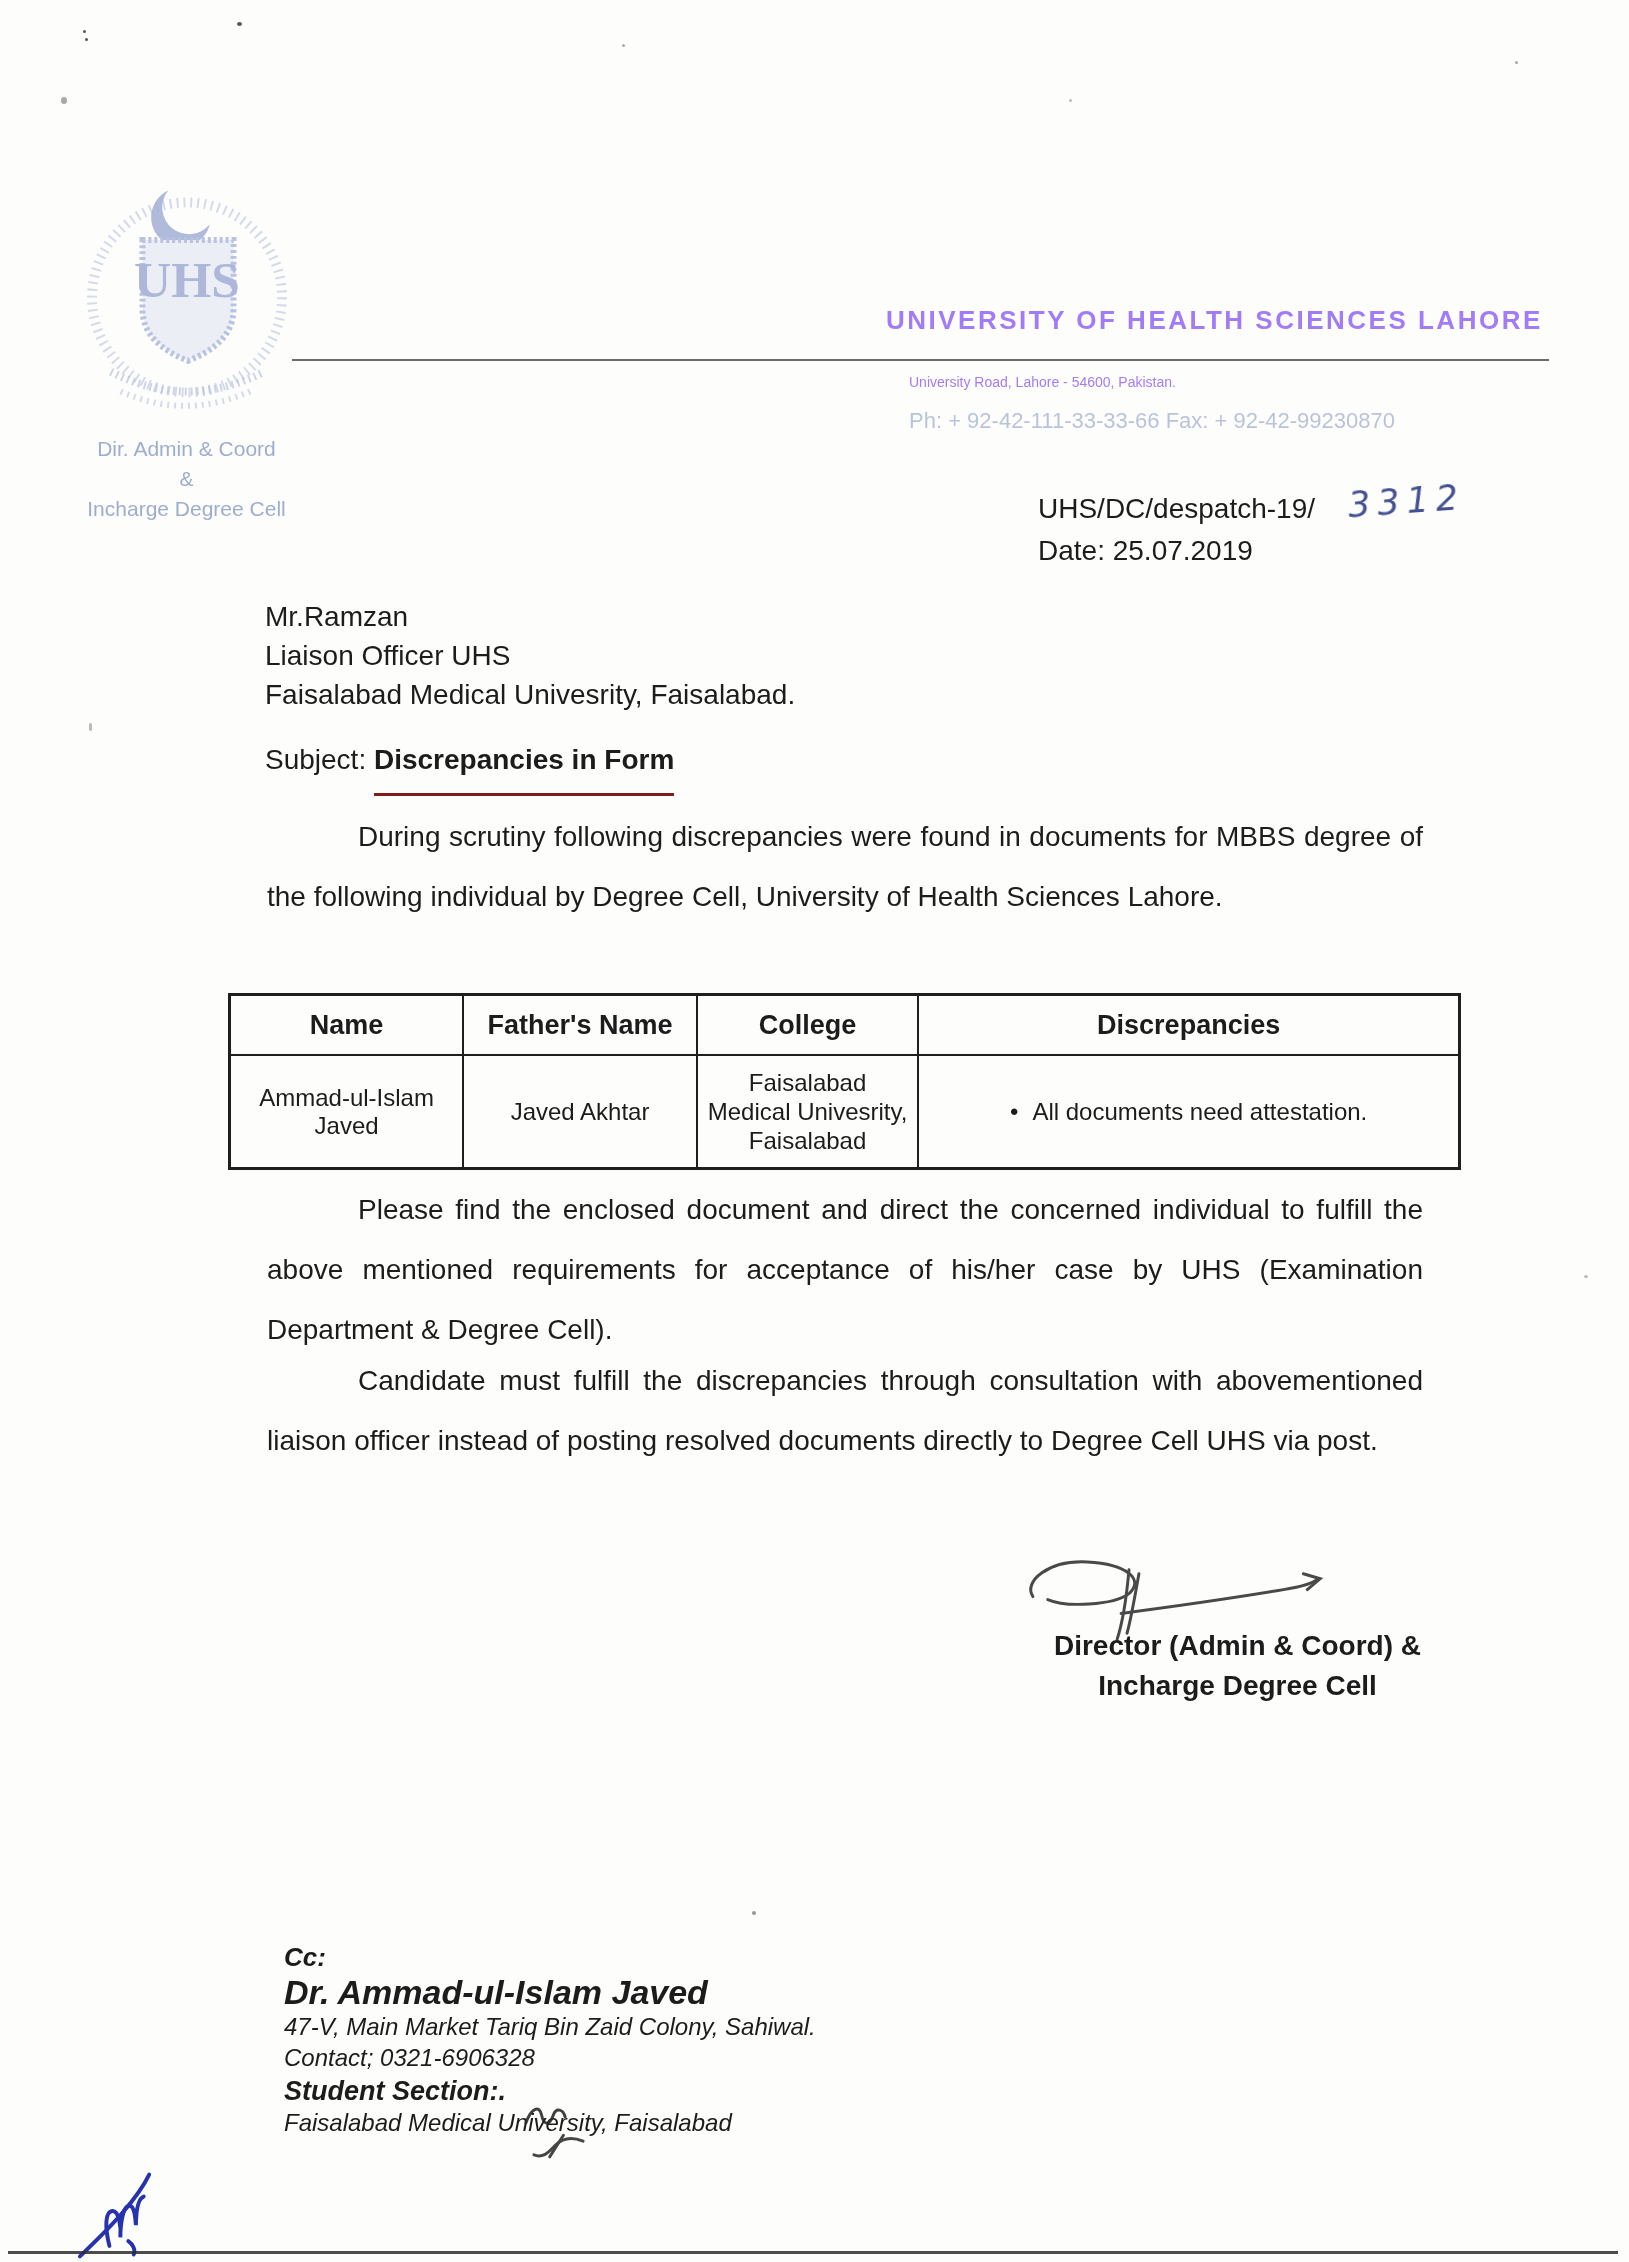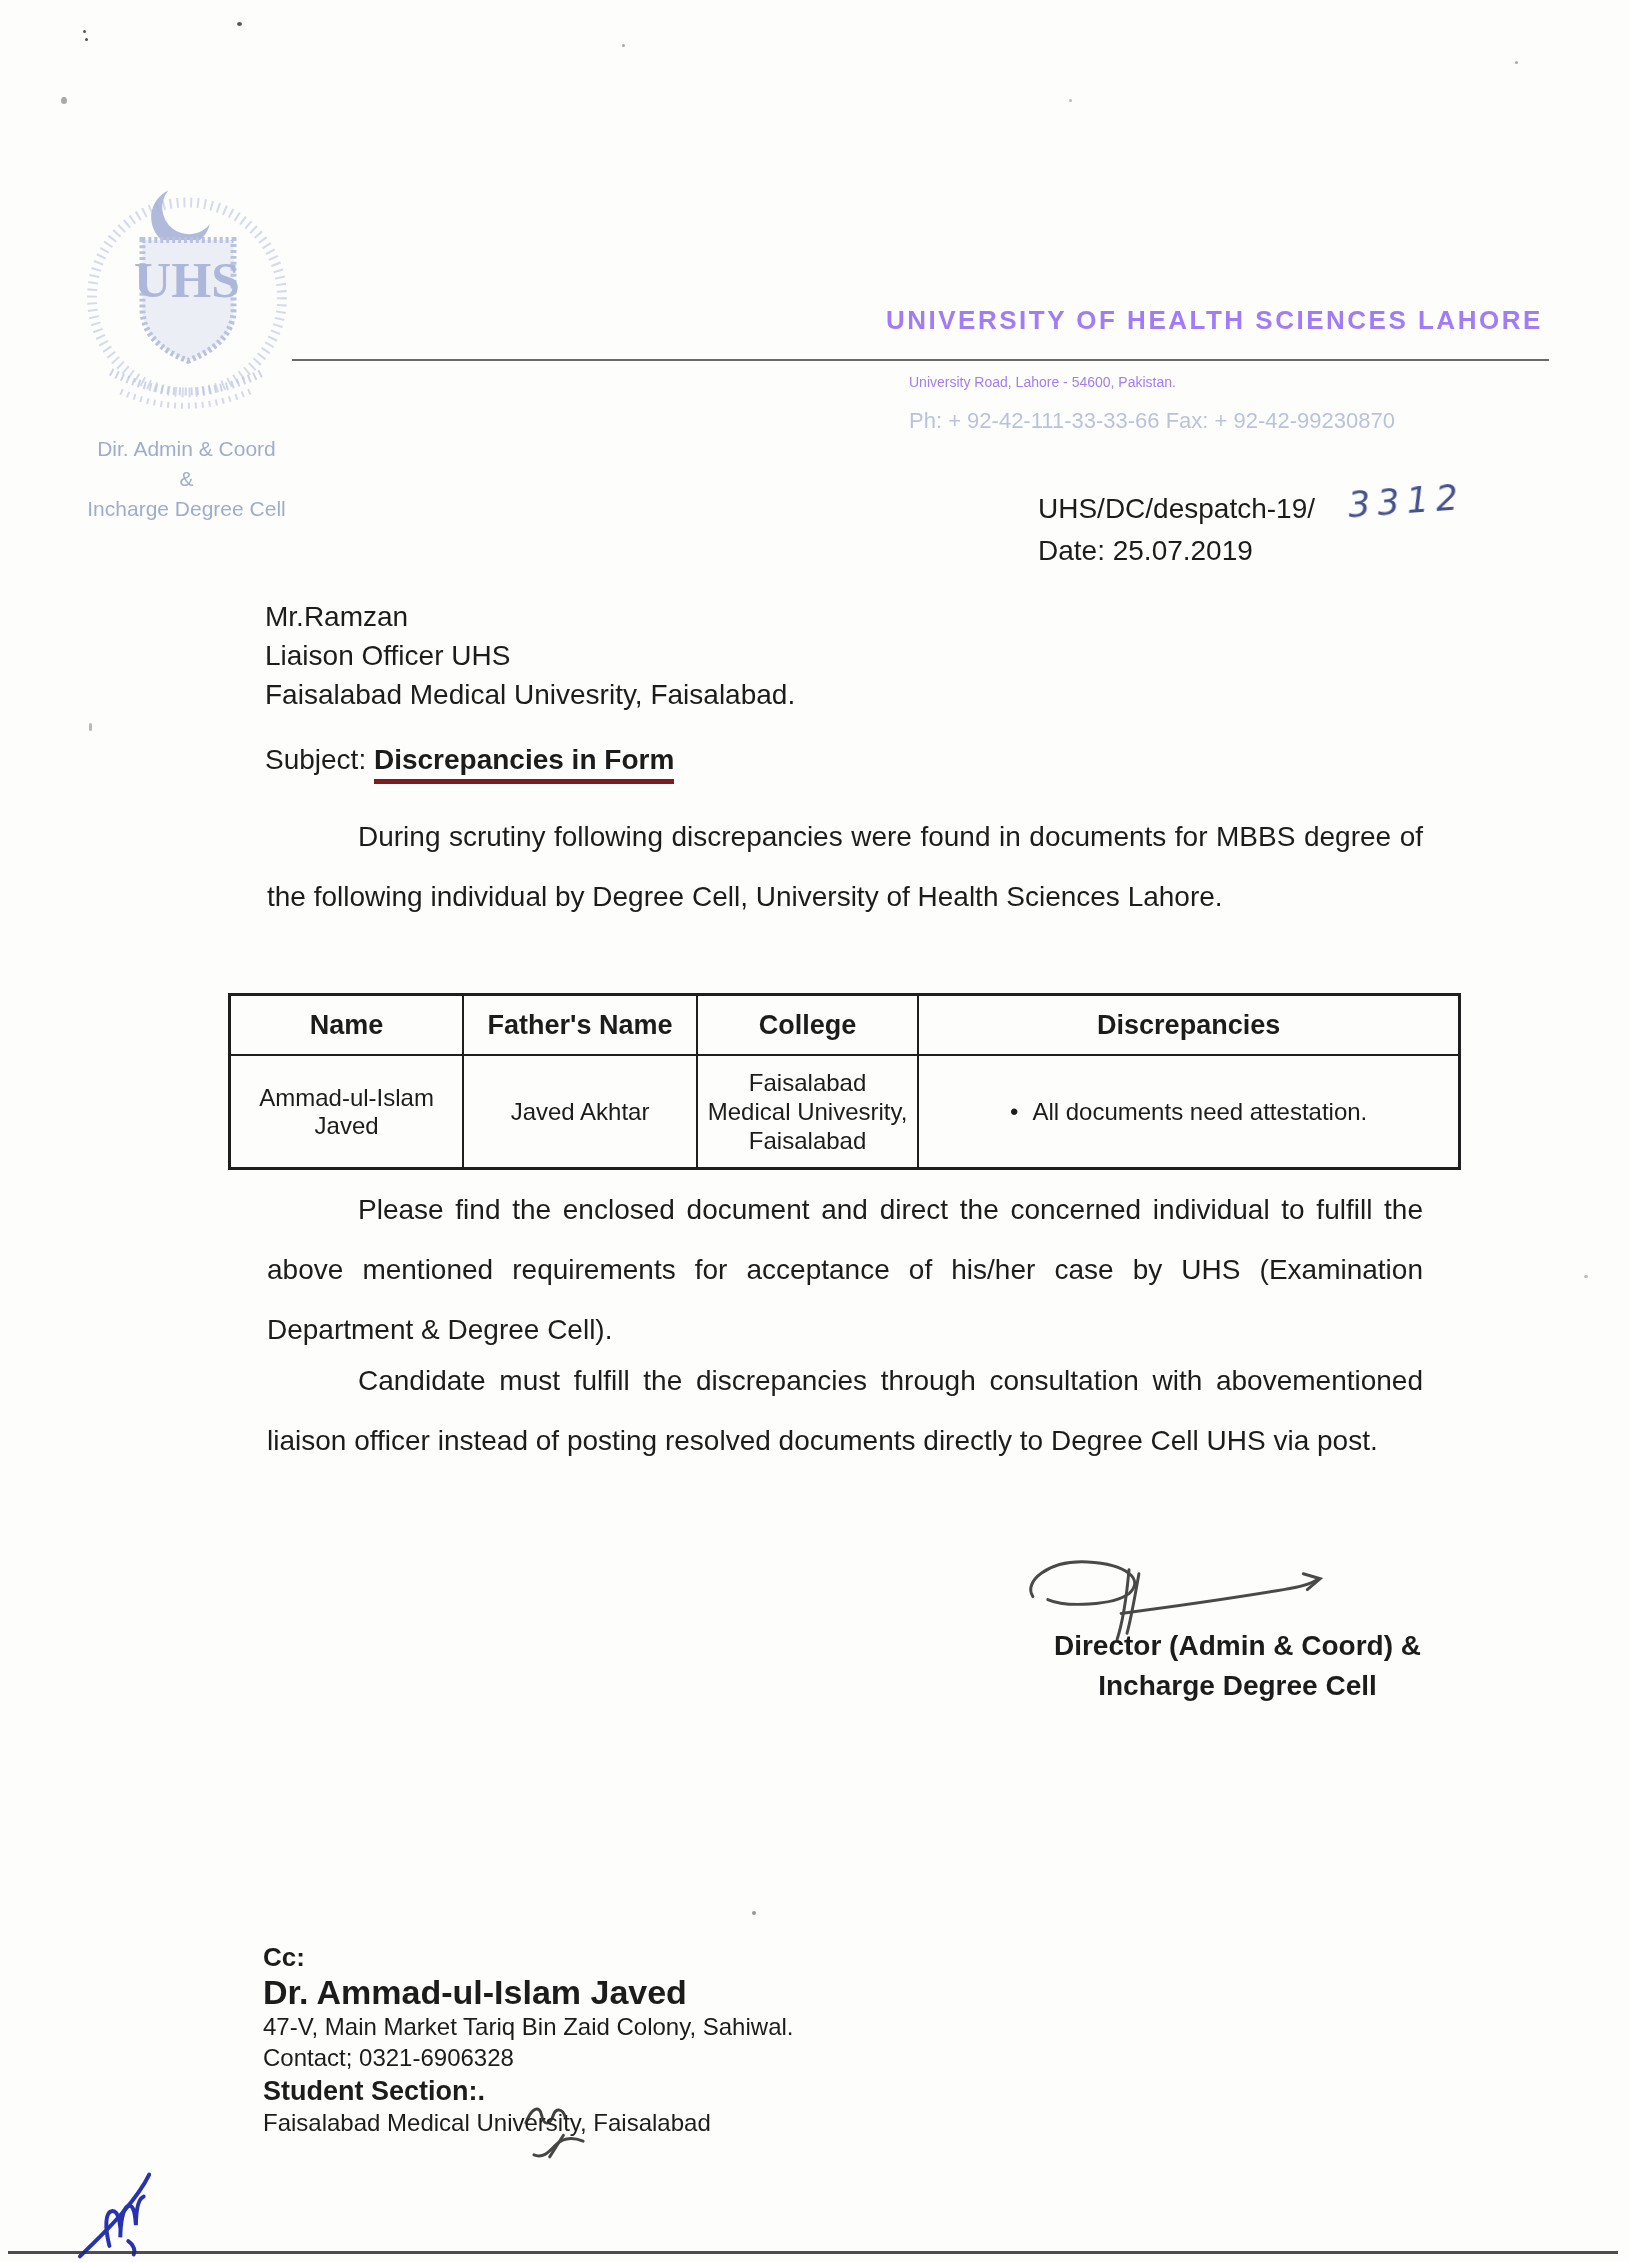--- a/index.html
+++ b/index.html
@@ -42,21 +42,21 @@
   .ref-no{
     position:absolute;left:1348px;top:481px;
     font-family:"DejaVu Sans", sans-serif;font-style:italic;
     font-size:35px;letter-spacing:7px;color:#44518f;
     transform:rotate(-4deg);filter:blur(0.3px);
   }
   .date-line{position:absolute;left:1038px;top:535px;font-size:28px;}
   
   .addressee{position:absolute;left:265px;top:597px;font-size:28px;line-height:39px;}
   .subject{position:absolute;left:265px;top:744px;font-size:28px;}
-  .subject b{border-bottom:5px solid #7f1d1d;padding-bottom:4px;}
+  .subject b{border-bottom:3px solid #7f1d1d;padding-bottom:18px;}
   
   .para{
     position:absolute;left:267px;width:1156px;
     font-size:28px;line-height:60px;
     text-align:justify;text-indent:91px;
   }
   .p1{top:807px;}
   .p2{top:1180px;}
   .p3{top:1351px;}
   
@@ -73,21 +73,21 @@
   td.college-cell{font-size:22px;line-height:29px;}
   td.disc-cell{text-align:left;padding-left:22px;font-size:23px;}
   td.disc-cell .bullet{margin-right:14px;}
   
   .sig-svg{position:absolute;left:1018px;top:1552px;width:327px;height:104px;}
   .director{
     position:absolute;left:995px;top:1626px;width:485px;
     text-align:center;font-size:28px;font-weight:bold;line-height:40px;
   }
   
-  .cc{position:absolute;left:263px;top:1942px;font-size:24px;line-height:31px;}
+  .cc{position:absolute;left:284px;top:1942px;font-size:24px;line-height:31px;font-style:italic;}
   .cc .cc-label{font-size:26px;font-weight:bold;margin-bottom:4px;}
   .cc .cc-name{font-size:34px;font-weight:bold;margin-bottom:3px;}
   .cc .cc-section{font-size:27px;font-weight:bold;margin-top:3px;}
   
   .scribble-univ{position:absolute;left:520px;top:2101px;}
   .pen-mark{position:absolute;left:530px;top:2131px;}
   .corner-sig{position:absolute;left:51px;top:2166px;}
   .bottom-rule{
     position:absolute;left:8px;top:2251px;width:1610px;height:3px;
     background:#2e2e2e;opacity:.85;

